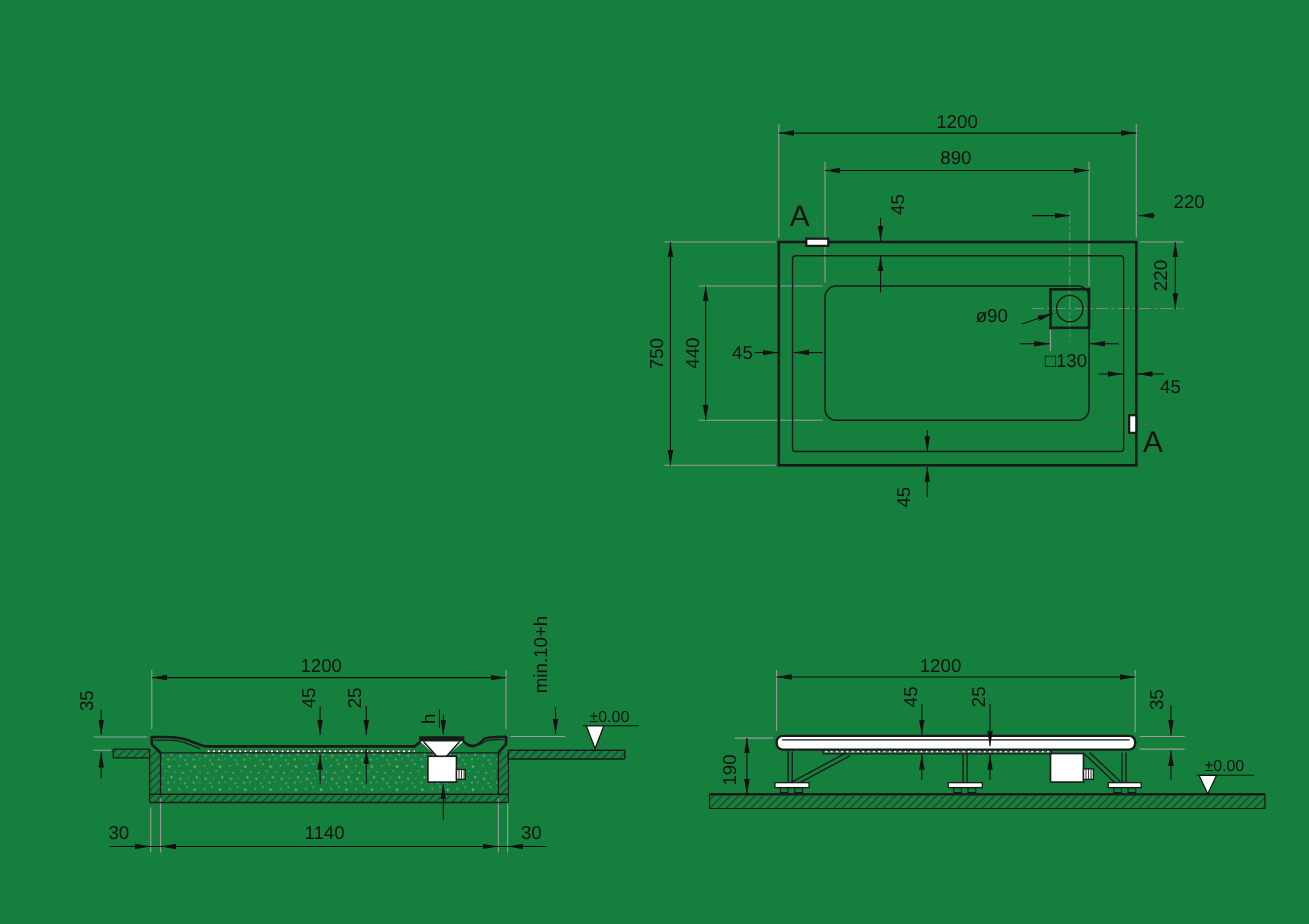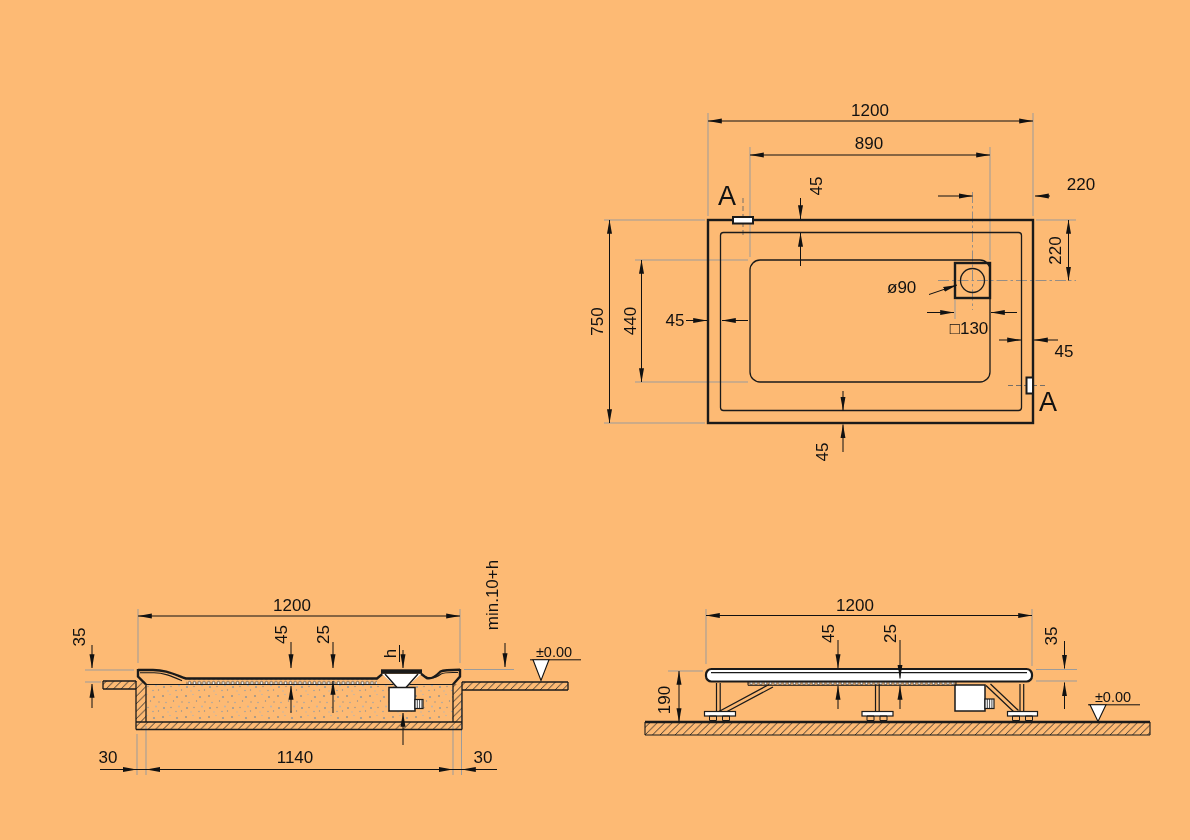--- a/index.html
+++ b/index.html
@@ -1,16 +1,16 @@
 <!DOCTYPE html>
 <html><head>
 <meta charset="utf-8">
 <style>
   html,body{margin:0;padding:0;background:#fff;}
-  .stage{width:1190px;height:840px;background:#fdba74;position:relative;}
+  .stage{width:1190px;height:840px;background:#15803d;position:relative;}
   svg{display:block;}
   text{font-family:"Liberation Sans",sans-serif;fill:#111;}
   .dim{font-size:17px;text-anchor:middle;dominant-baseline:central;}
   .dimS{font-size:14.5px;text-anchor:middle;dominant-baseline:central;}
   .dimA{font-size:27px;text-anchor:middle;dominant-baseline:central;}
   .start{text-anchor:start;}
   .obj{stroke:#1a1a1a;fill:none;}
   .thick{stroke-width:2.4;}
   .med{stroke-width:1.3;}
   .thin{stroke-width:1;}

